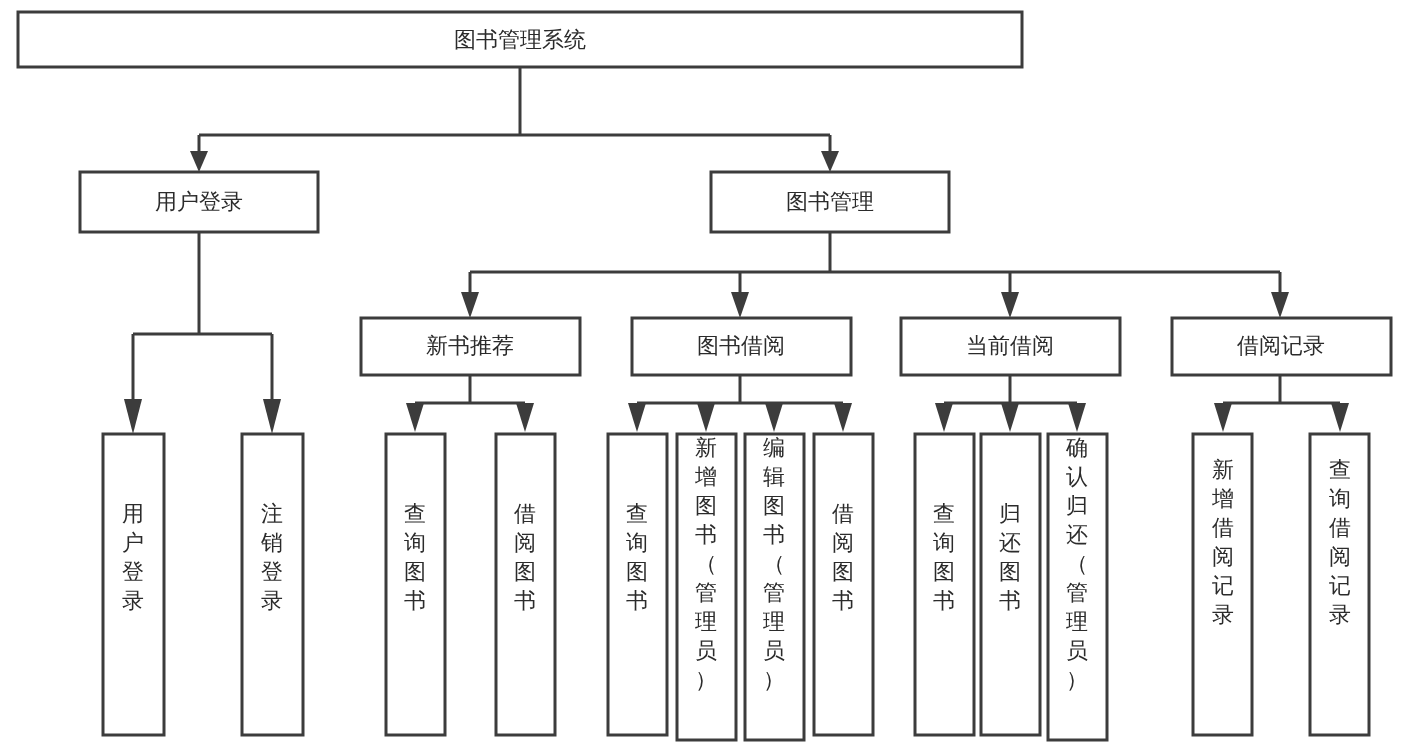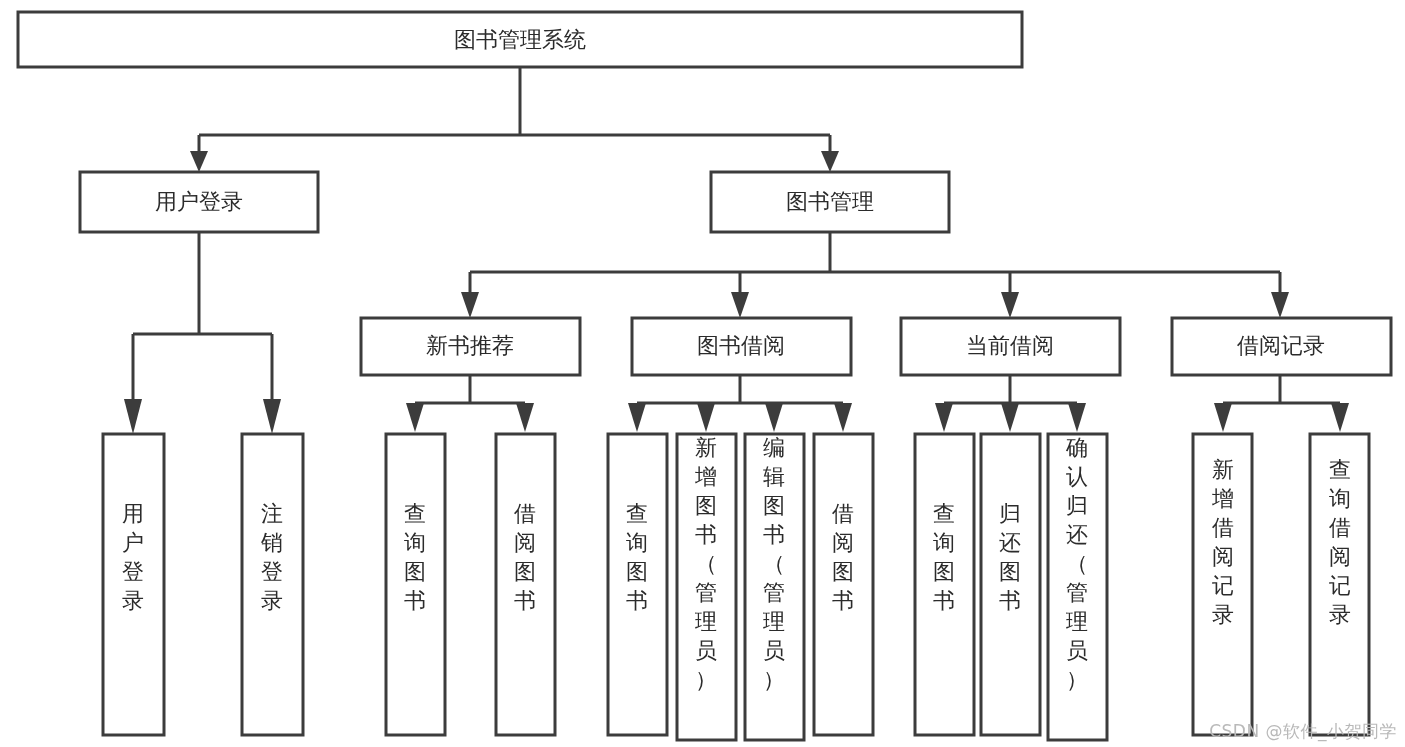--- a/index.html
+++ b/index.html
@@ -173,14 +173,13 @@
       <rect class="node-rect" x="1193" y="434" width="59" height="301"></rect>
       <text class="node-label-vertical" x="1223" y="477"><tspan x="1223" y="477">新</tspan><tspan x="1223" y="506">增</tspan><tspan x="1223" y="535">借</tspan><tspan x="1223" y="564">阅</tspan><tspan x="1223" y="593">记</tspan><tspan x="1223" y="622">录</tspan></text>
     </g>
     <g>
       <rect class="node-rect" x="1310" y="434" width="59" height="301"></rect>
       <text class="node-label-vertical" x="1340" y="477"><tspan x="1340" y="477">查</tspan><tspan x="1340" y="506">询</tspan><tspan x="1340" y="535">借</tspan><tspan x="1340" y="564">阅</tspan><tspan x="1340" y="593">记</tspan><tspan x="1340" y="622">录</tspan></text>
     </g>
 
   </svg>
 
-  <div class="watermark">CSDN @软件_小贺同学</div>
 </div>
 
 </body></html>

